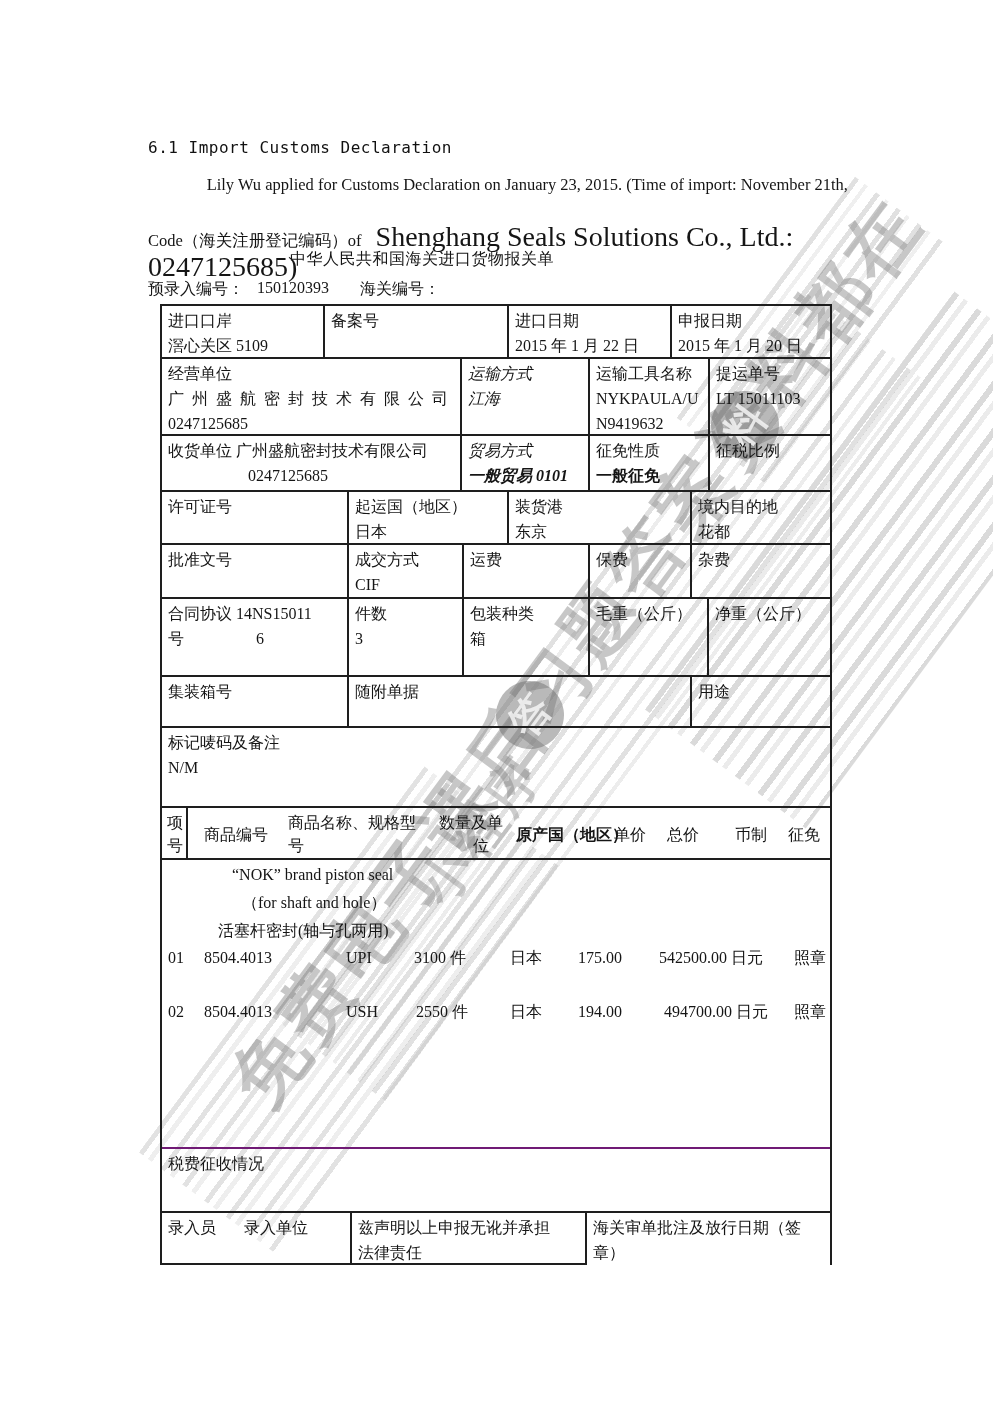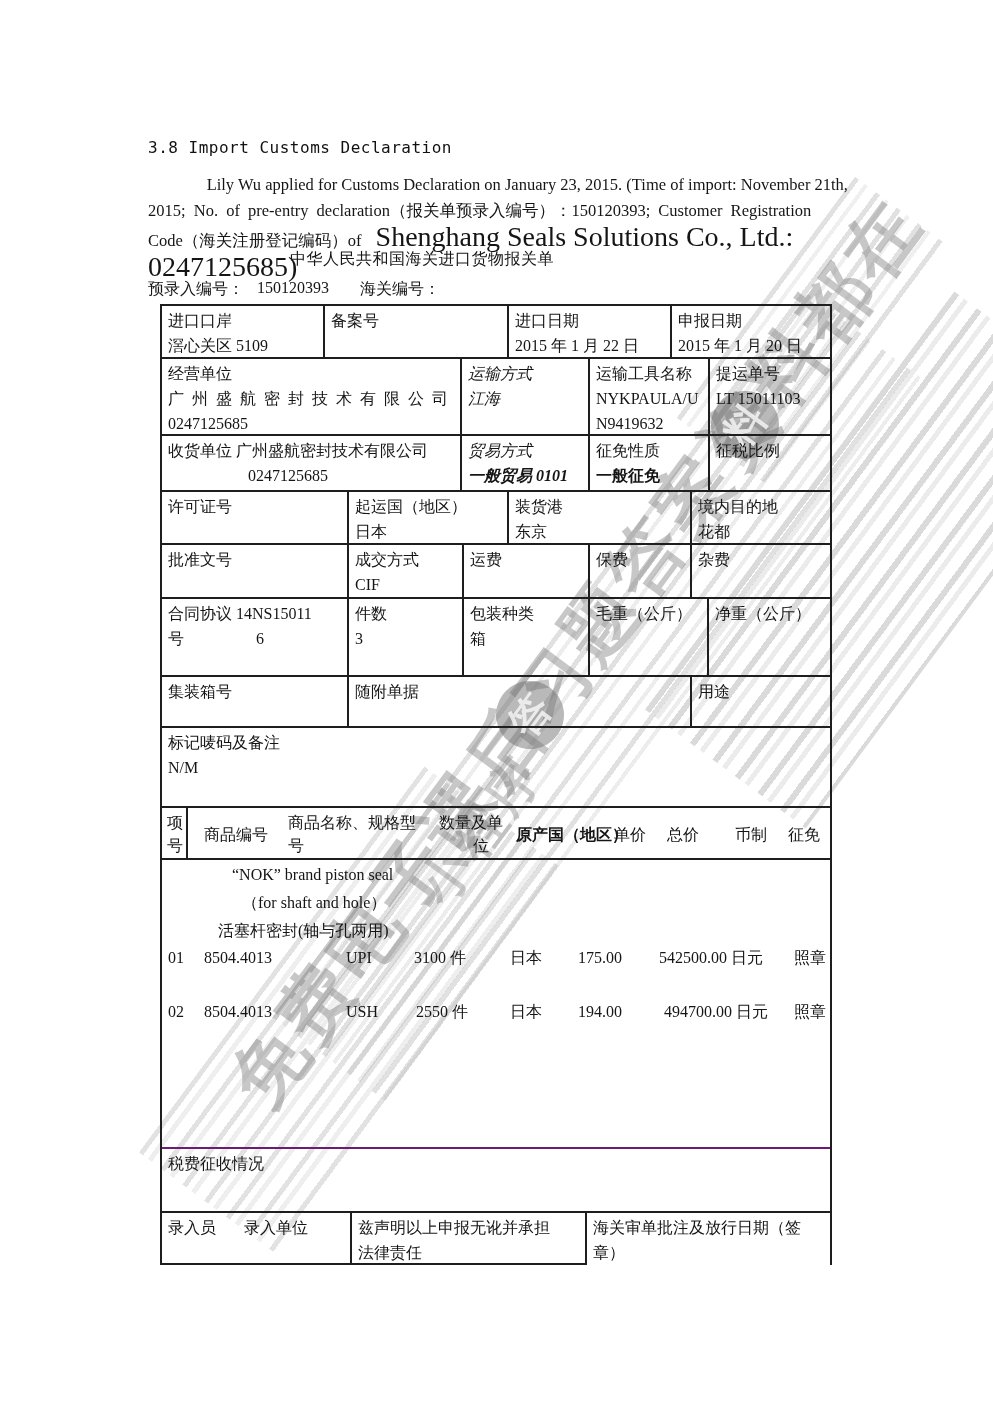--- a/index.html
+++ b/index.html
@@ -102,23 +102,22 @@
     <div class="wm-stripe s3"></div>
     <div class="wm-stripe s4"></div>
     <div class="wm-band main">免费电子课后习题答案资料都在</div>
     <div class="wm-band sub">小程序</div>
     <div class="wm-circle c1">答</div>
     <div class="wm-circle c2">料</div>
   </div>
 
   <div class="content">
 
-    <div class="section-title">3.8  Import Customs Declaration</div>
+    <div class="section-title">6.1  Import Customs Declaration</div>
     <div class="para l1">Lily Wu applied for Customs Declaration on January 23, 2015. (Time of import: November 21th,</div>
-    <div class="para l2">2015; No. of pre-entry declaration（报关单预录入编号）：150120393; Customer Registration</div>
     <div class="para l3"><span>Code（海关注册登记编码）of</span><span class="company-big">Shenghang Seals Solutions Co., Ltd.: 0247125685)</span></div>
     <div class="form-title">中华人民共和国海关进口货物报关单</div>
     <span class="preentry lab1">预录入编号：</span>
     <span class="preentry val1">150120393</span>
     <span class="preentry lab2">海关编号：</span>
 
     <div class="tbl">
 
       <div class="row r1">
         <div class="cell w163">

